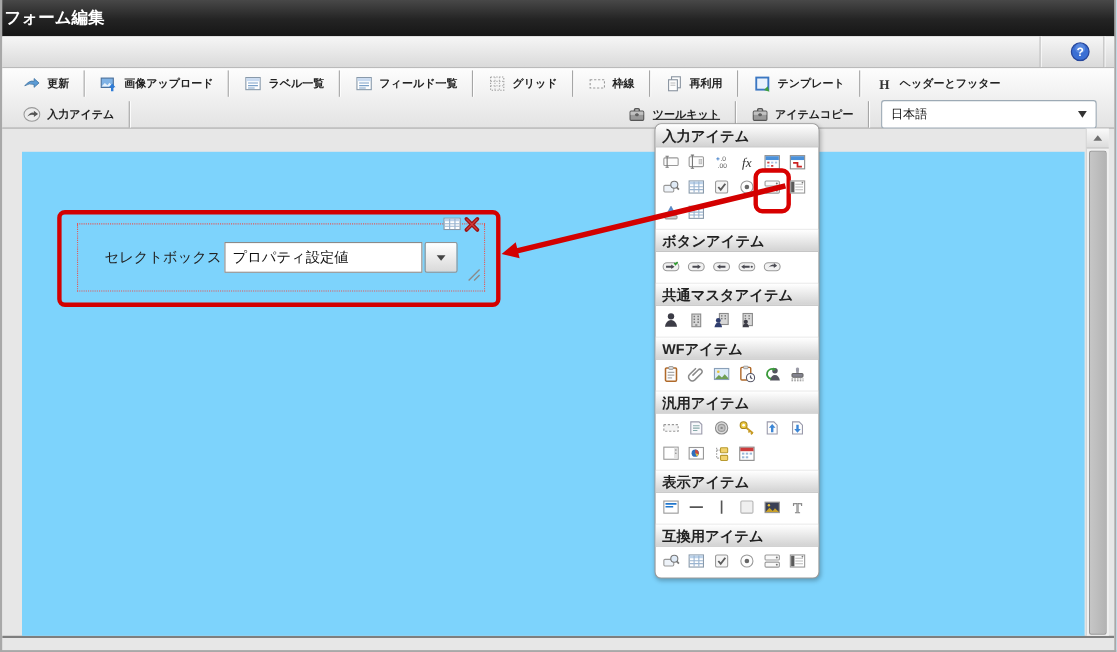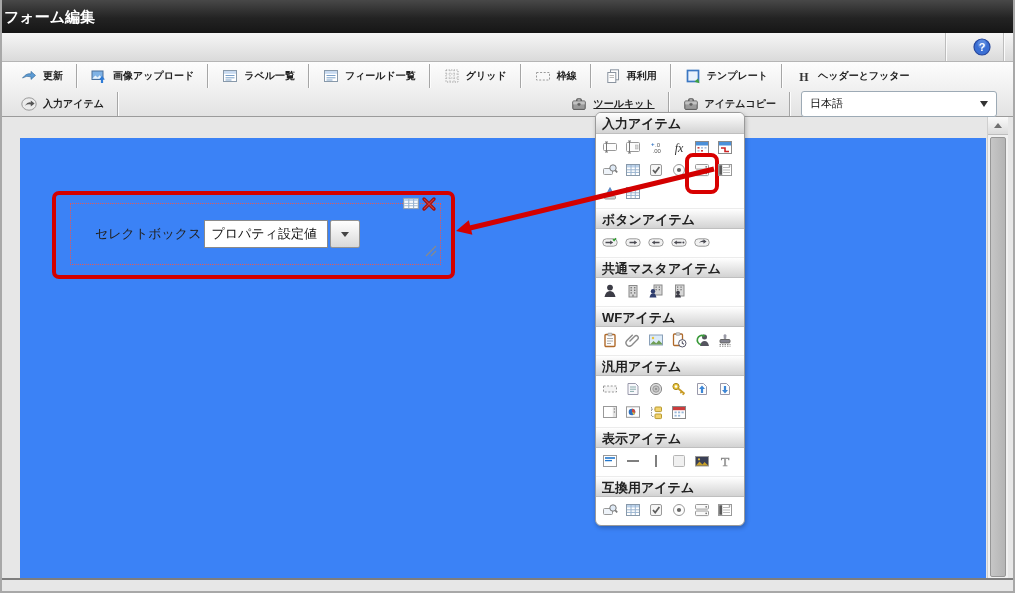--- a/index.html
+++ b/index.html
@@ -30,38 +30,38 @@
   .spacer { flex:1; }
   .link-label { text-decoration:underline; }
   .lang-select { width:196px; height:26px; background:#fff; border:1px solid #9daab5; border-radius:3px;
                  display:flex; align-items:center; justify-content:space-between; padding:0 8px;
                  font-size:11px; color:#111; margin:0 8px; cursor:pointer; }
   .caret-down { width:0; height:0; border-left:4px solid transparent; border-right:4px solid transparent; border-top:6px solid #333; }
 
   
   .canvas { position:absolute; left:0; top:117px; width:1011px; height:463px;
             background:#e7e7e7; border-bottom:2px solid #7e7e7e; }
-  .page { position:absolute; left:18px; top:21px; right:27px; bottom:0; background:#3b82f6;padding-left:16px; }
+  .page { position:absolute; left:18px; top:21px; right:27px; bottom:0; background:#7dd3fc;padding-left:16px; }
 
   .scrollbar { position:absolute; right:5px; top:0; bottom:0; width:21px; background:#f1f1f1; border-left:1px solid #cfcfcf; }
   .sb-up { height:18px; background:linear-gradient(#fafafa,#dcdcdc); border-bottom:1px solid #bdbdbd;
            display:flex; align-items:center; justify-content:center; cursor:pointer; }
   .sb-up i { width:0; height:0; border-left:4px solid transparent; border-right:4px solid transparent; border-bottom:5px solid #707070; }
   .sb-thumb { position:absolute; left:2px; right:2px; top:20px; bottom:1px;
               background:linear-gradient(90deg,#c6c6c6,#b4b4b4); border:1px solid #969696; border-radius:2px; cursor:pointer; }
 
   
   .anno-box { position:absolute; left:32px; top:53px; width:403px; height:88px;
               border:4px solid #d30000; border-radius:7px; }
   .dotted-box { position:absolute; left:14px; top:8px; right:10px; bottom:10px; border:1px dotted #e05a5a; }
   .corner-icons { position:absolute; top:-8px; right:3px; display:flex; gap:1px; }
   .corner-icons span { cursor:pointer; }
   .fi-row { position:absolute; left:24px; top:50%; transform:translateY(-50%); display:flex; align-items:center; }
   .fi-label { font-size:13px; color:#222; margin-right:3px; }
-  .fi-input { width:124px; height:28px; border:1px solid #8a8a8a; font-size:13px; padding:0 6px; color:#111;
+  .fi-input { width:180px; height:28px; border:1px solid #8a8a8a; font-size:13px; padding:0 6px; color:#111;
               font-family:"Liberation Sans","DejaVu Sans",sans-serif; }
   .fi-dd { width:30px; height:28px; margin-left:2px; background:linear-gradient(#ffffff,#d9d9d9);
            border:1px solid #939393; border-radius:2px; display:flex; align-items:center; justify-content:center; cursor:pointer; }
   .fi-dd i { width:0; height:0; border-left:4px solid transparent; border-right:4px solid transparent; border-top:5px solid #444; }
   .resize-h { position:absolute; right:3px; bottom:3px; cursor:nwse-resize; }
 
   
   .toolkit { position:absolute; left:593px; top:112px; width:150px; background:#fff;
              border:1px solid #9a9a9a; border-radius:6px; box-shadow:1px 2px 4px rgba(0,0,0,.25);
              overflow:hidden; z-index:30; }

